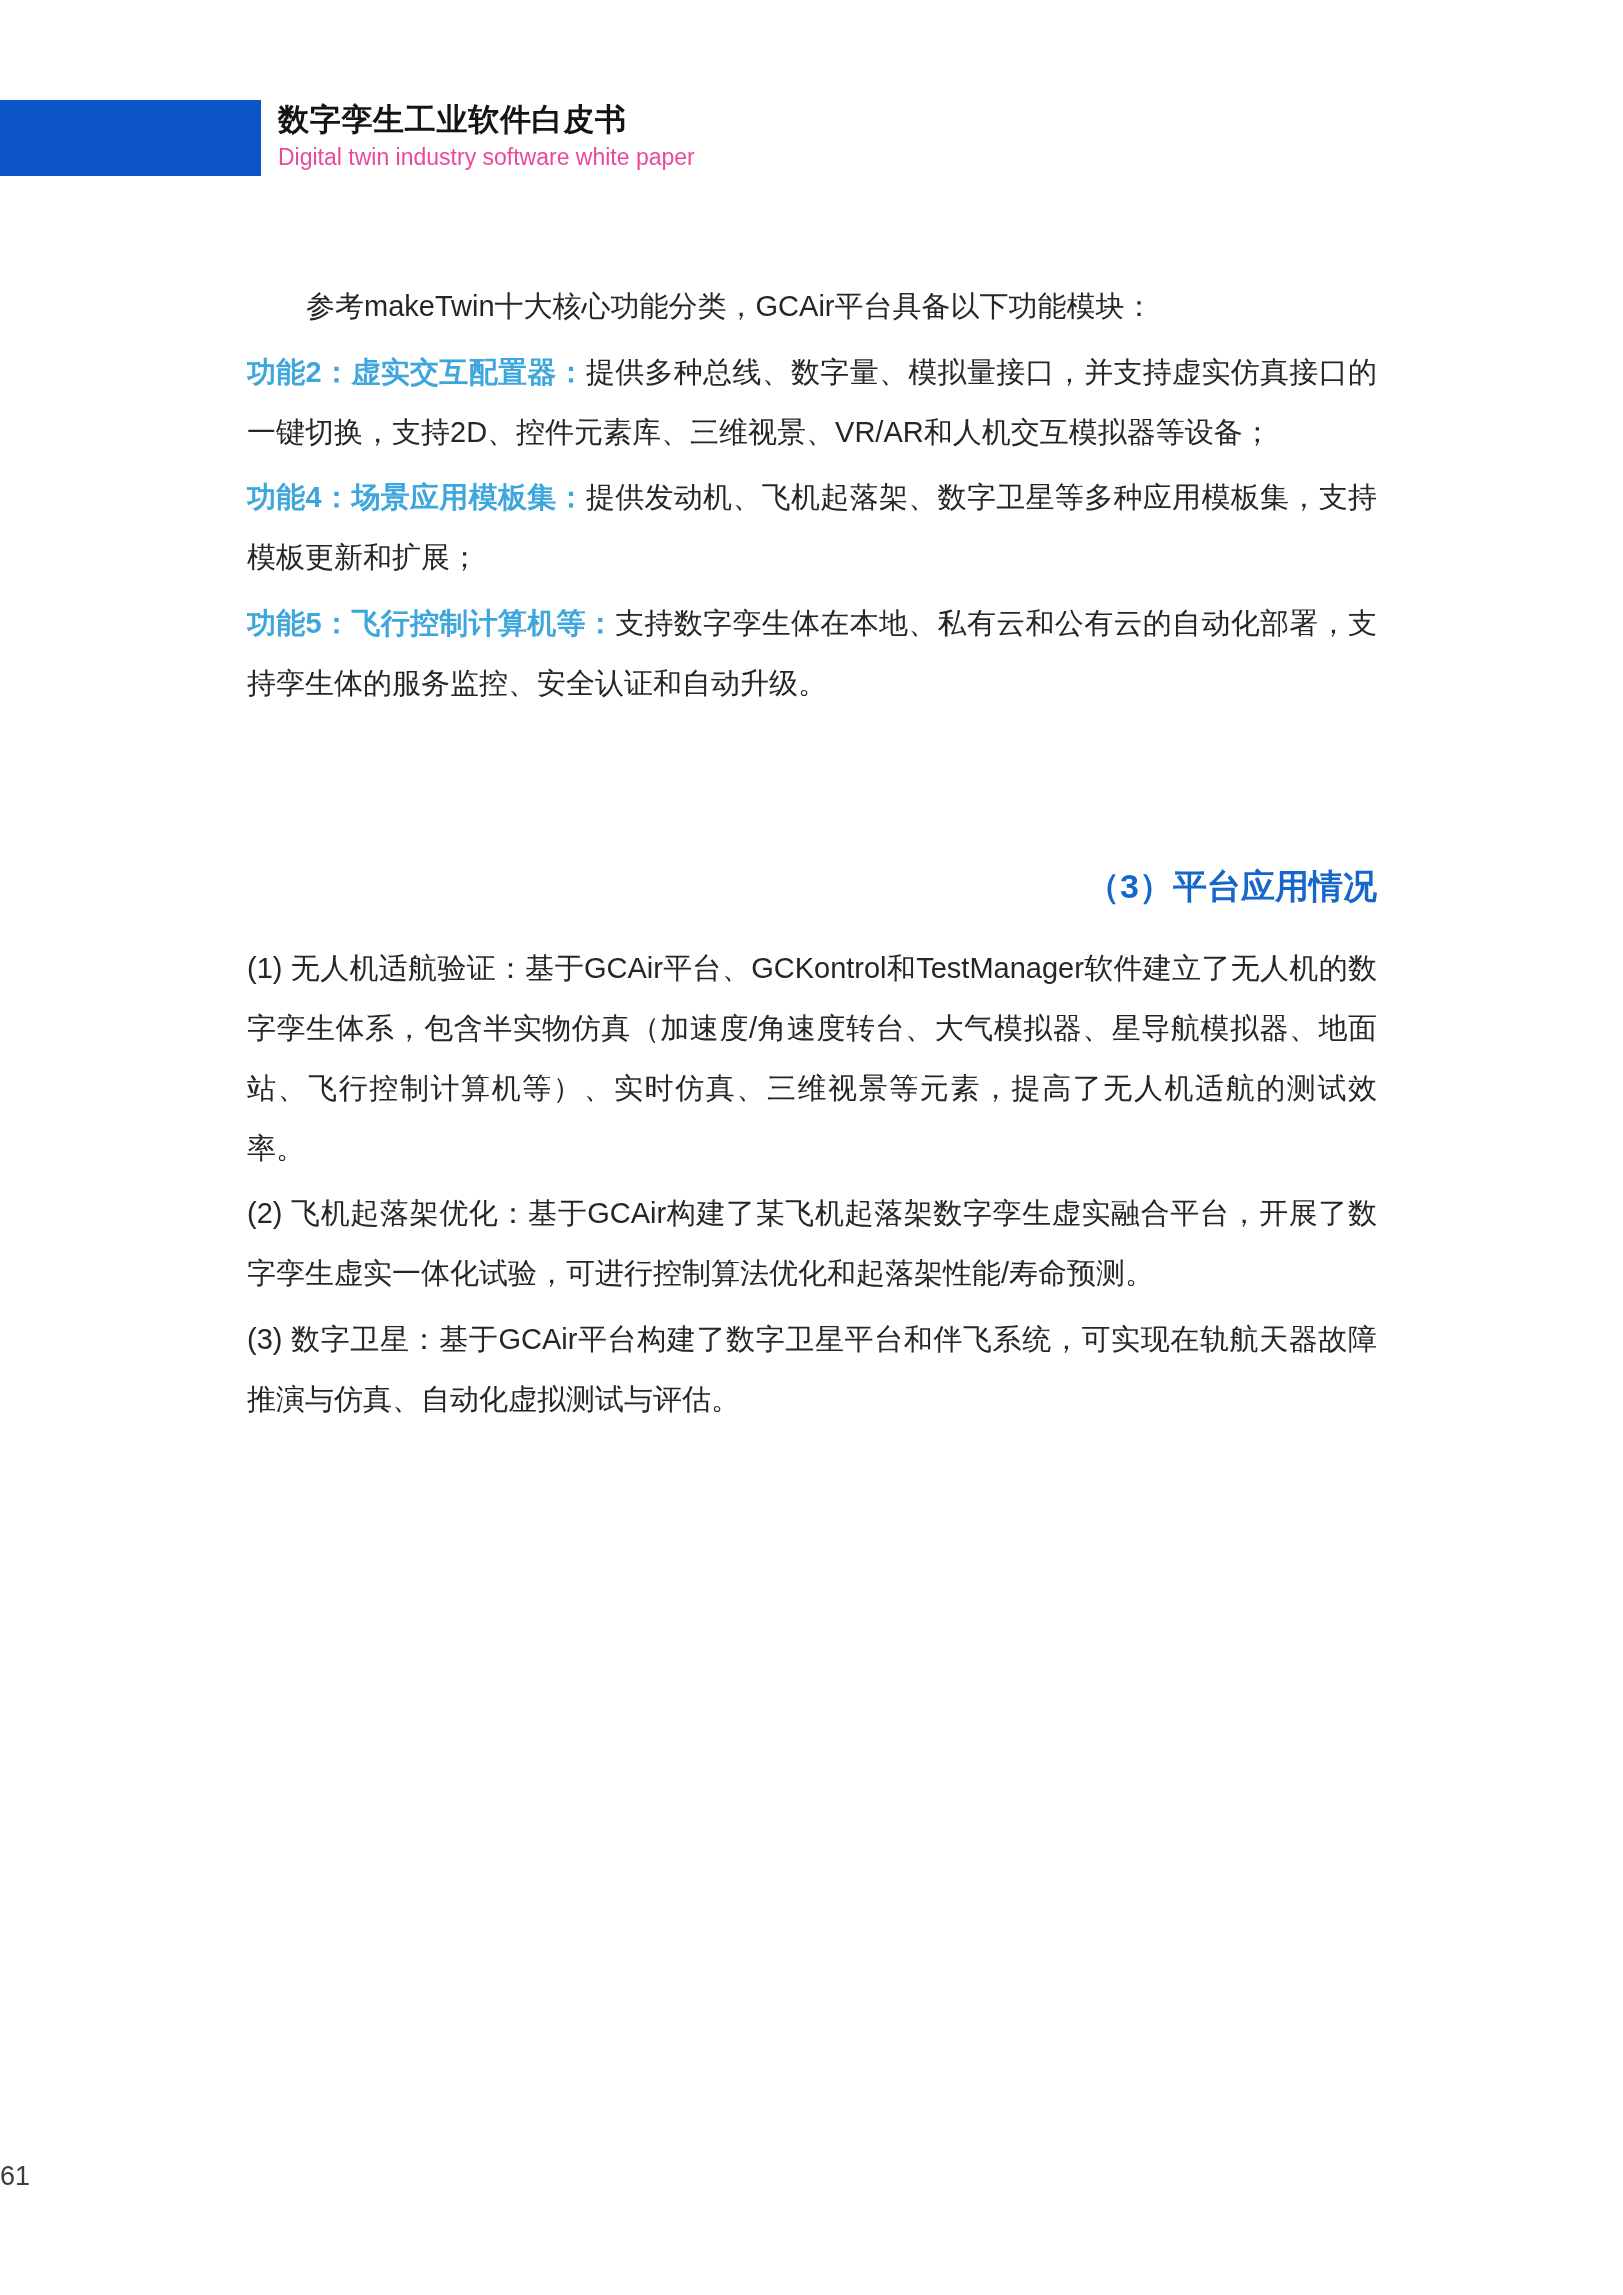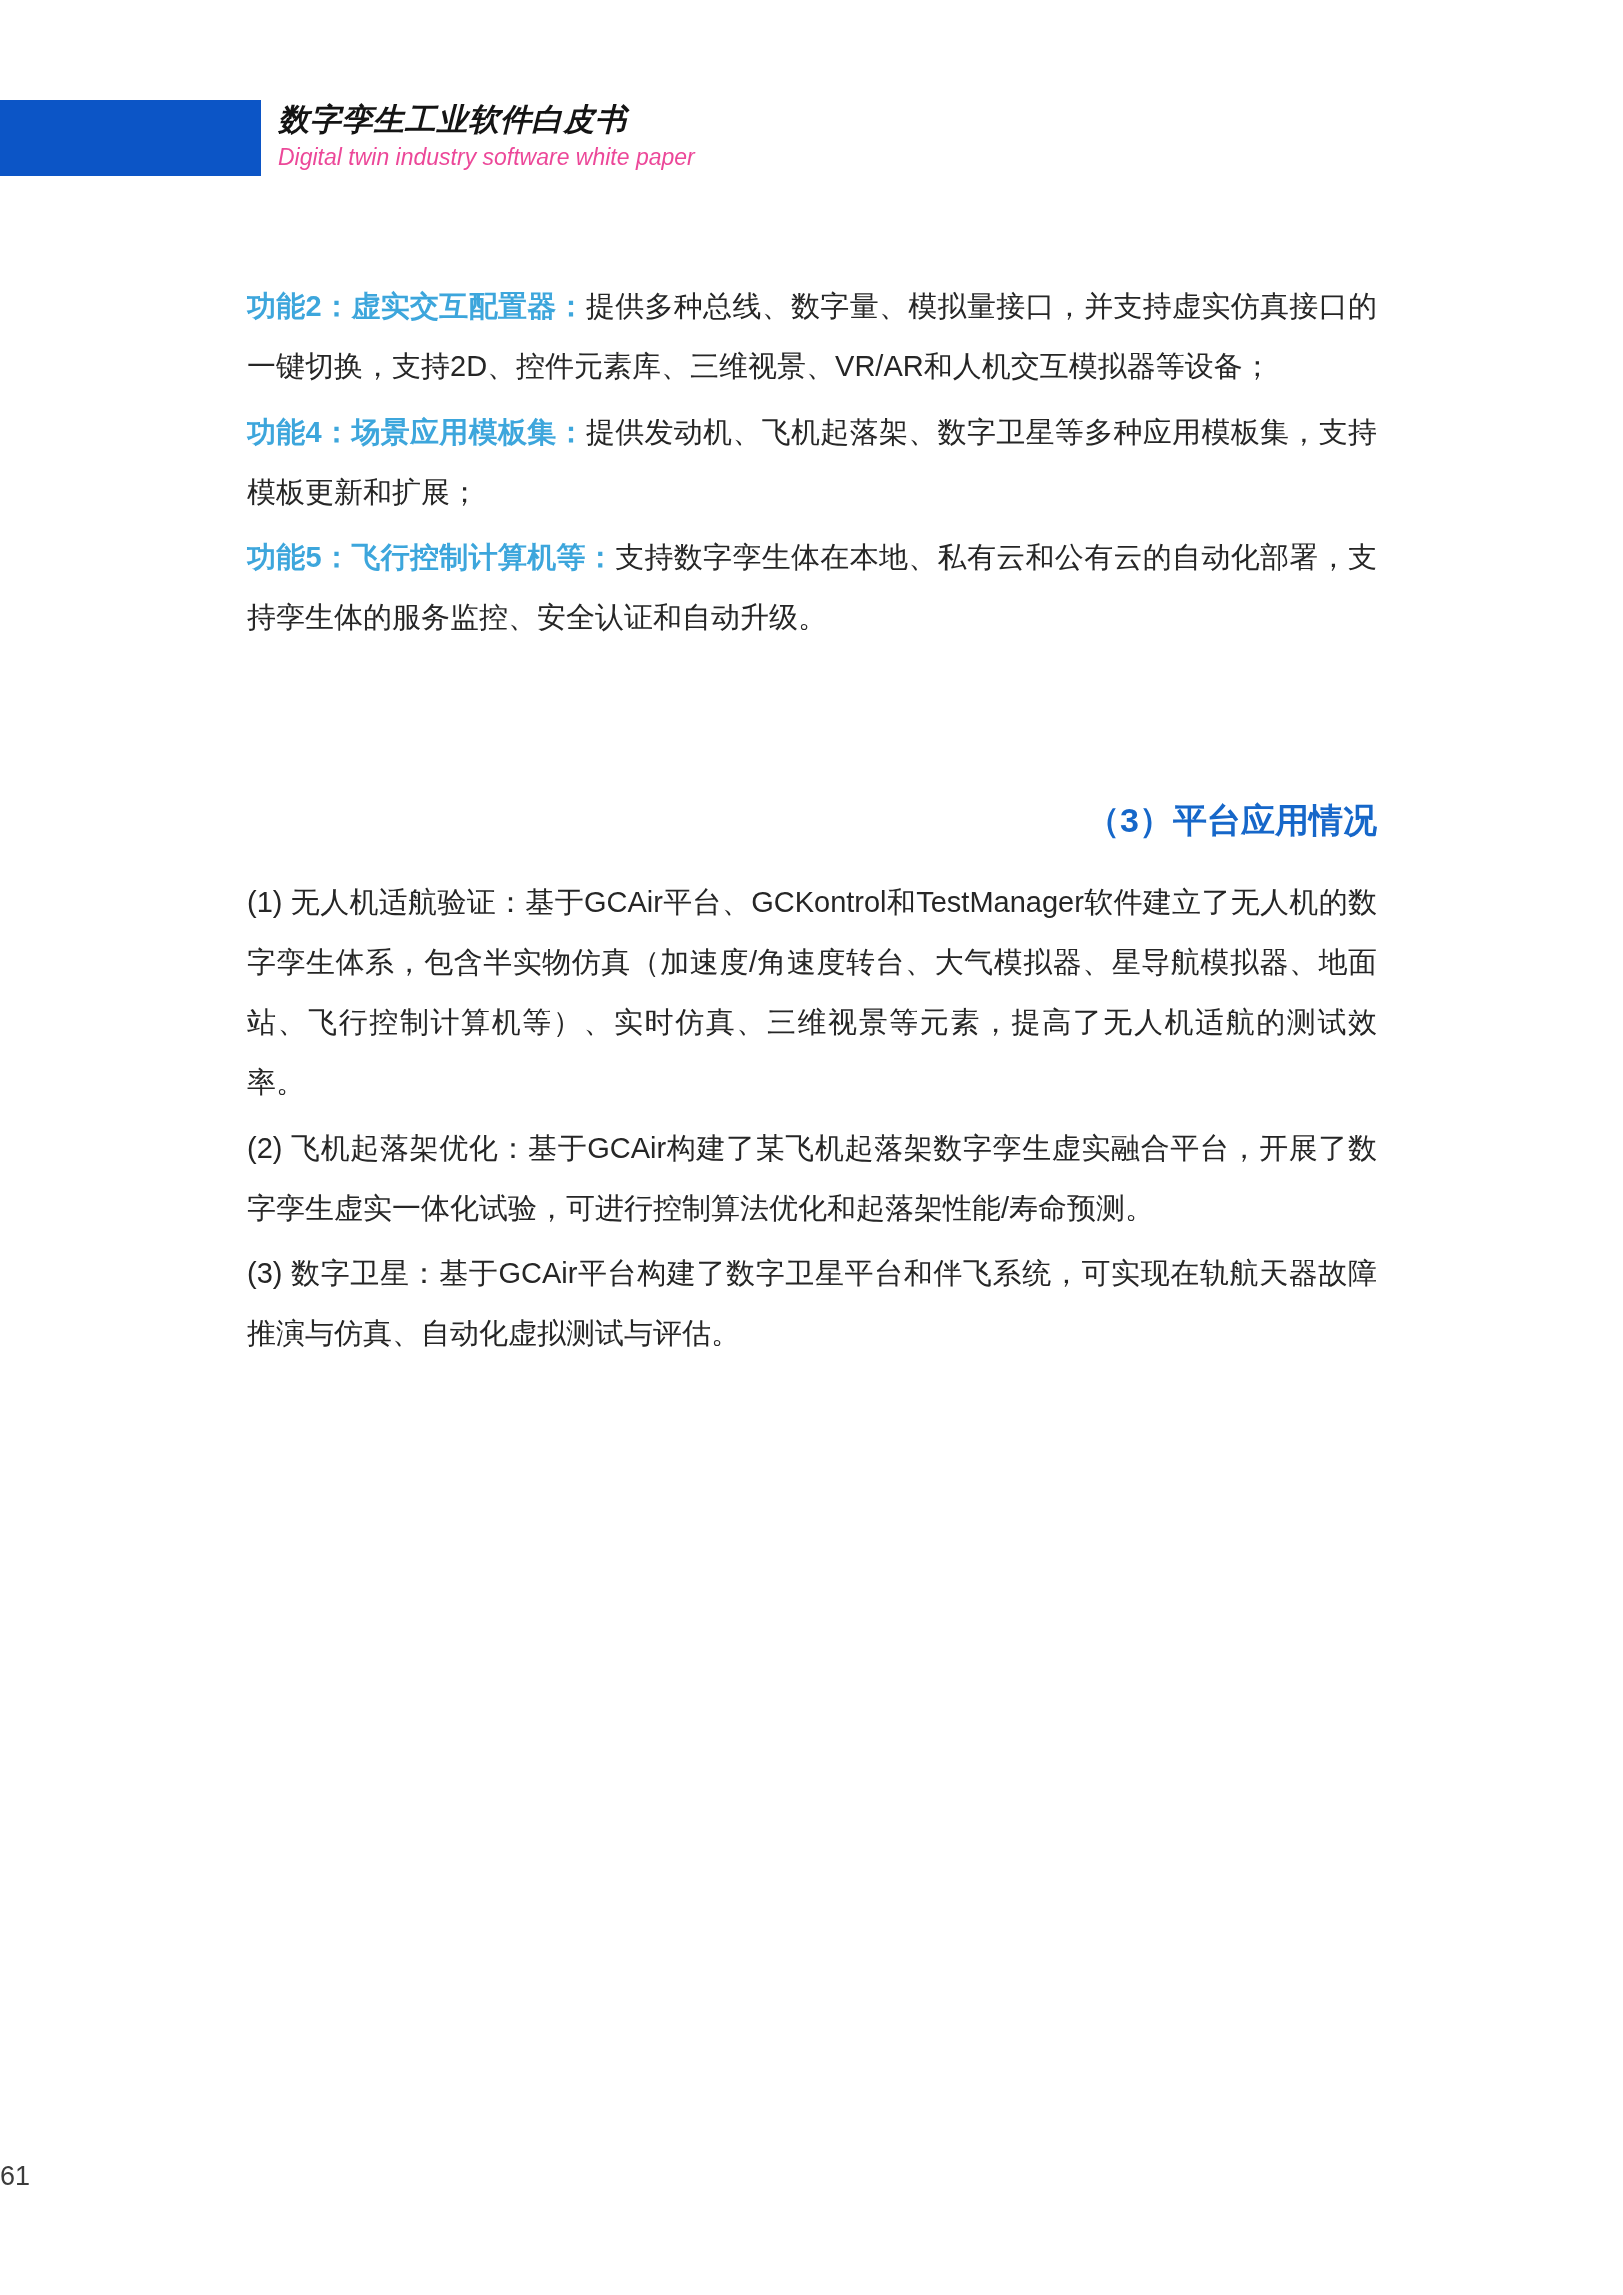--- a/index.html
+++ b/index.html
@@ -22,21 +22,20 @@
     left: 0;
     top: 100px;
     width: 261px;
     height: 76px;
     background: #0C55C6;
   }
   .header-text {
     position: absolute;
     left: 278px;
     top: 101px;
-    font-style: italic;
   }
   .header-title {
     font-size: 31px;
     font-weight: 700;
     color: #141414;
     line-height: 1.25;
     letter-spacing: 0.7px;
   }
   .header-subtitle {
     margin-top: 5.5px;
@@ -90,20 +89,21 @@
   <header>
     <div class="header-bar"></div>
     <div class="header-text">
       <div class="header-title">数字孪生工业软件白皮书</div>
       <div class="header-subtitle">Digital twin industry software white paper</div>
     </div>
   </header>
 
   <main class="main">
 
+    <p class="intro">参考makeTwin十大核心功能分类，GCAir平台具备以下功能模块：</p>
 
 
     <p class="feature"><span class="feature-label">功能2：虚实交互配置器：</span><span>提供多种总线、数字量、模拟量接口，并支持虚实仿真接口的一键切换，支持2D、控件元素库、三维视景、VR/AR和人机交互模拟器等设备；</span></p>
 
 
     <p class="feature"><span class="feature-label">功能4：场景应用模板集：</span><span>提供发动机、飞机起落架、数字卫星等多种应用模板集，支持模板更新和扩展；</span></p>
 
     <p class="feature"><span class="feature-label">功能5：飞行控制计算机等：</span><span>支持数字孪生体在本地、私有云和公有云的自动化部署，支持孪生体的服务监控、安全认证和自动升级。</span></p>
 
     <h2 class="section-heading">（3）平台应用情况</h2>

